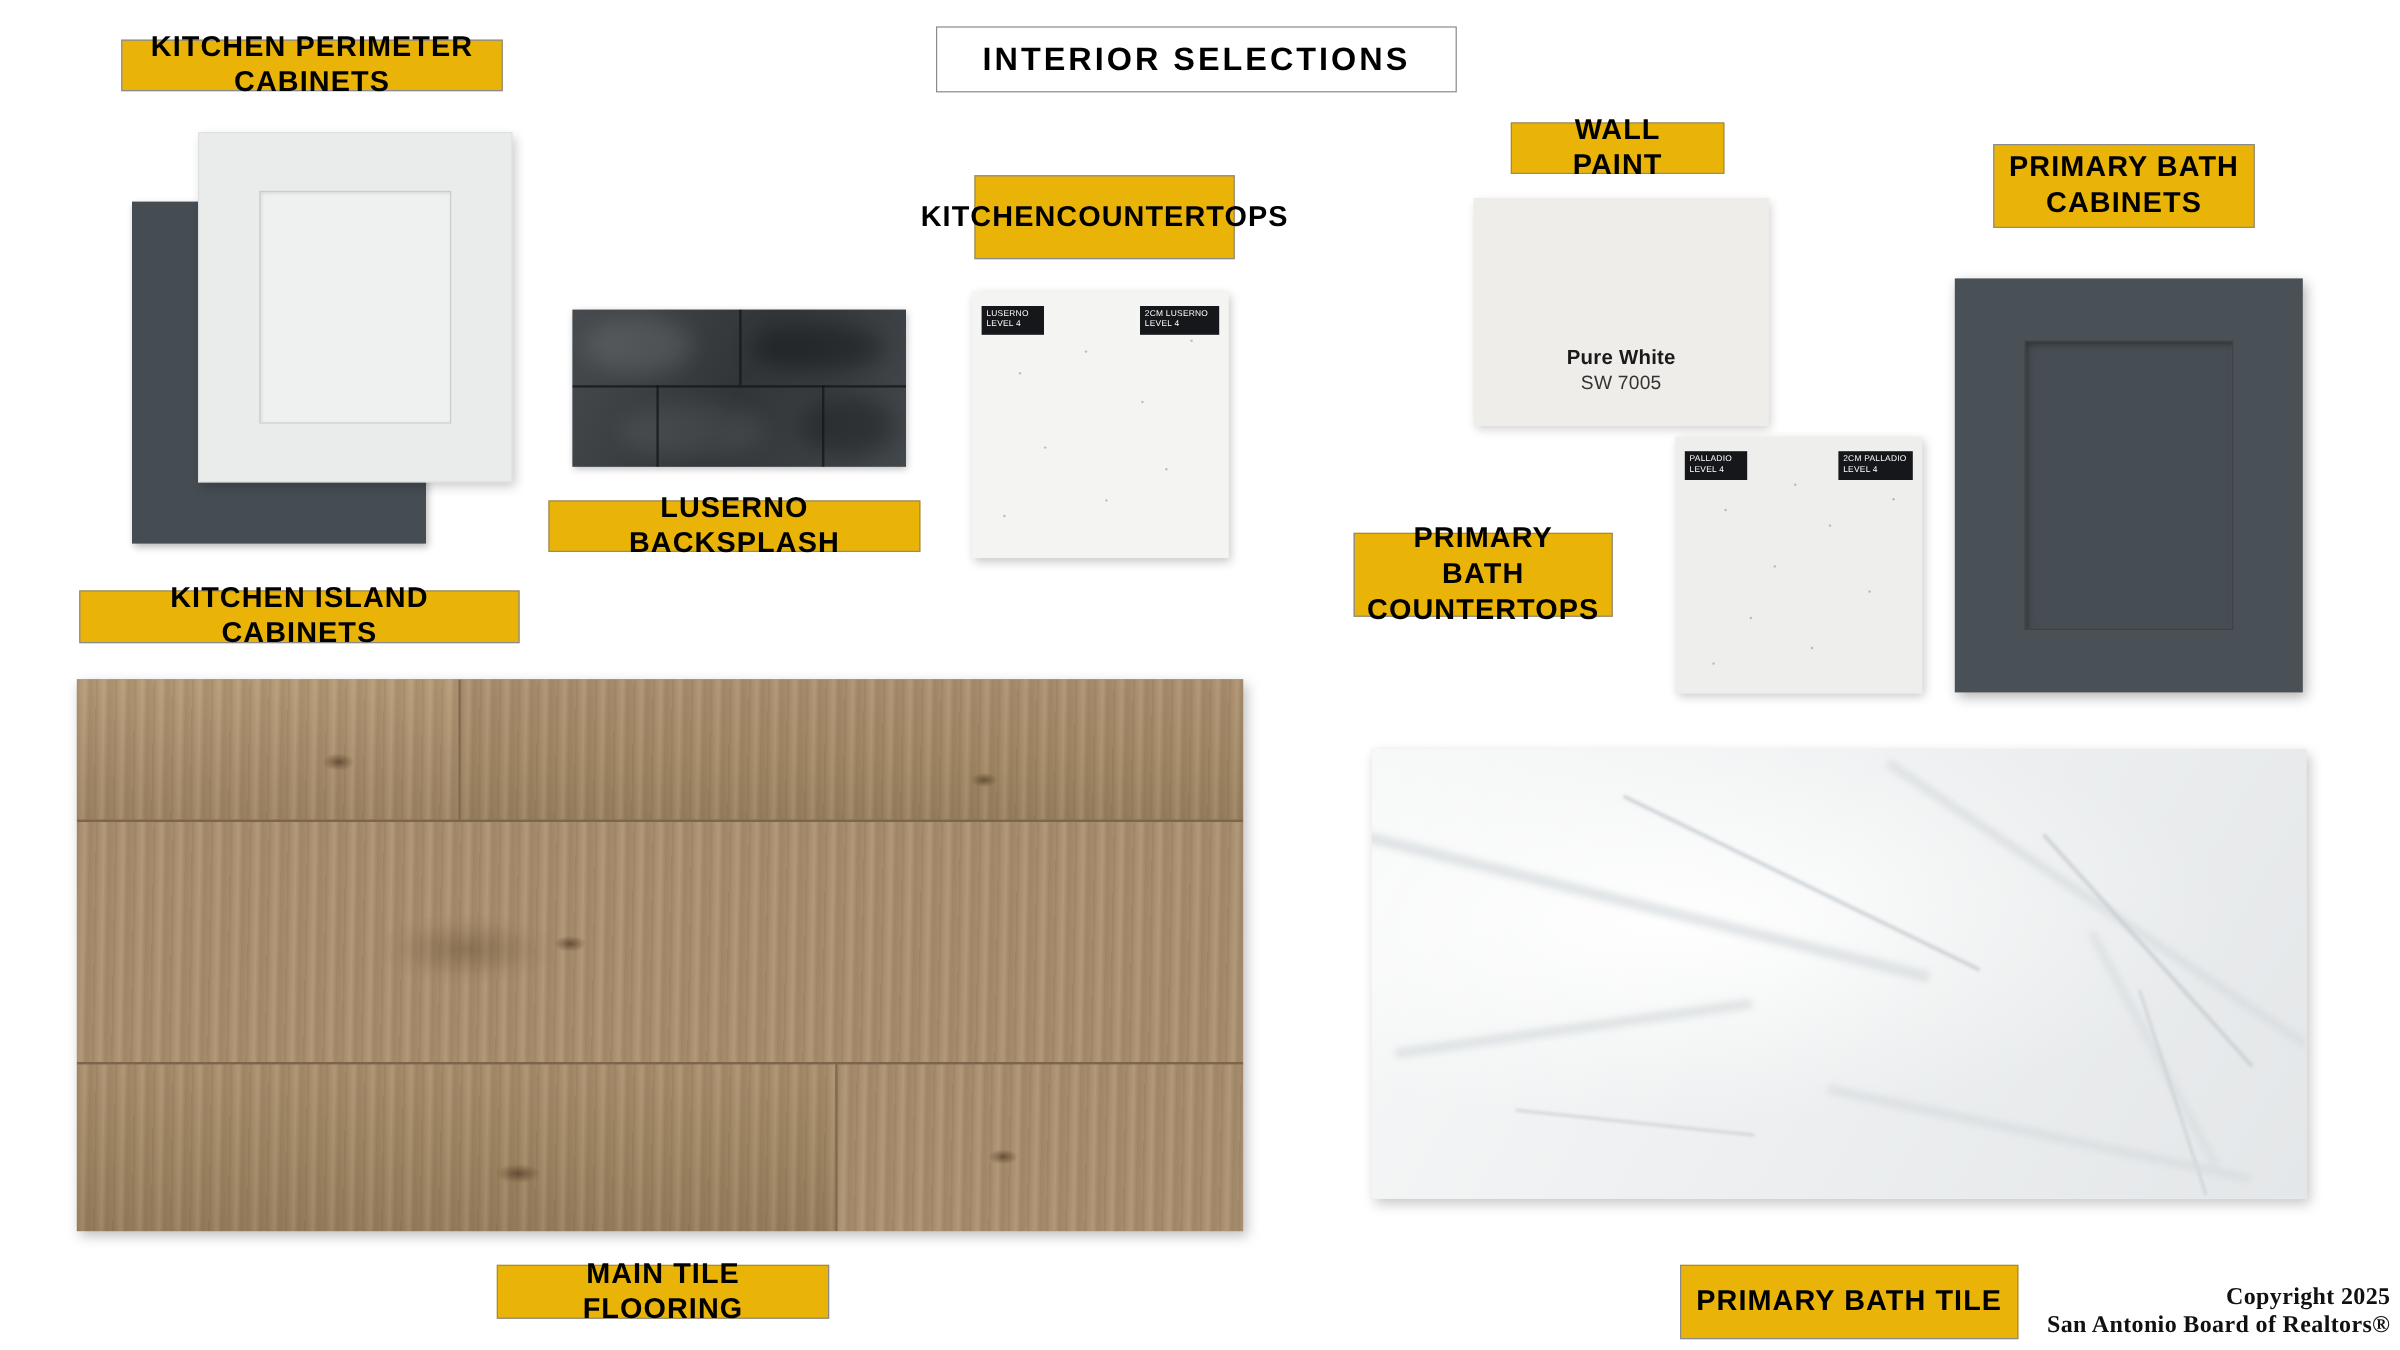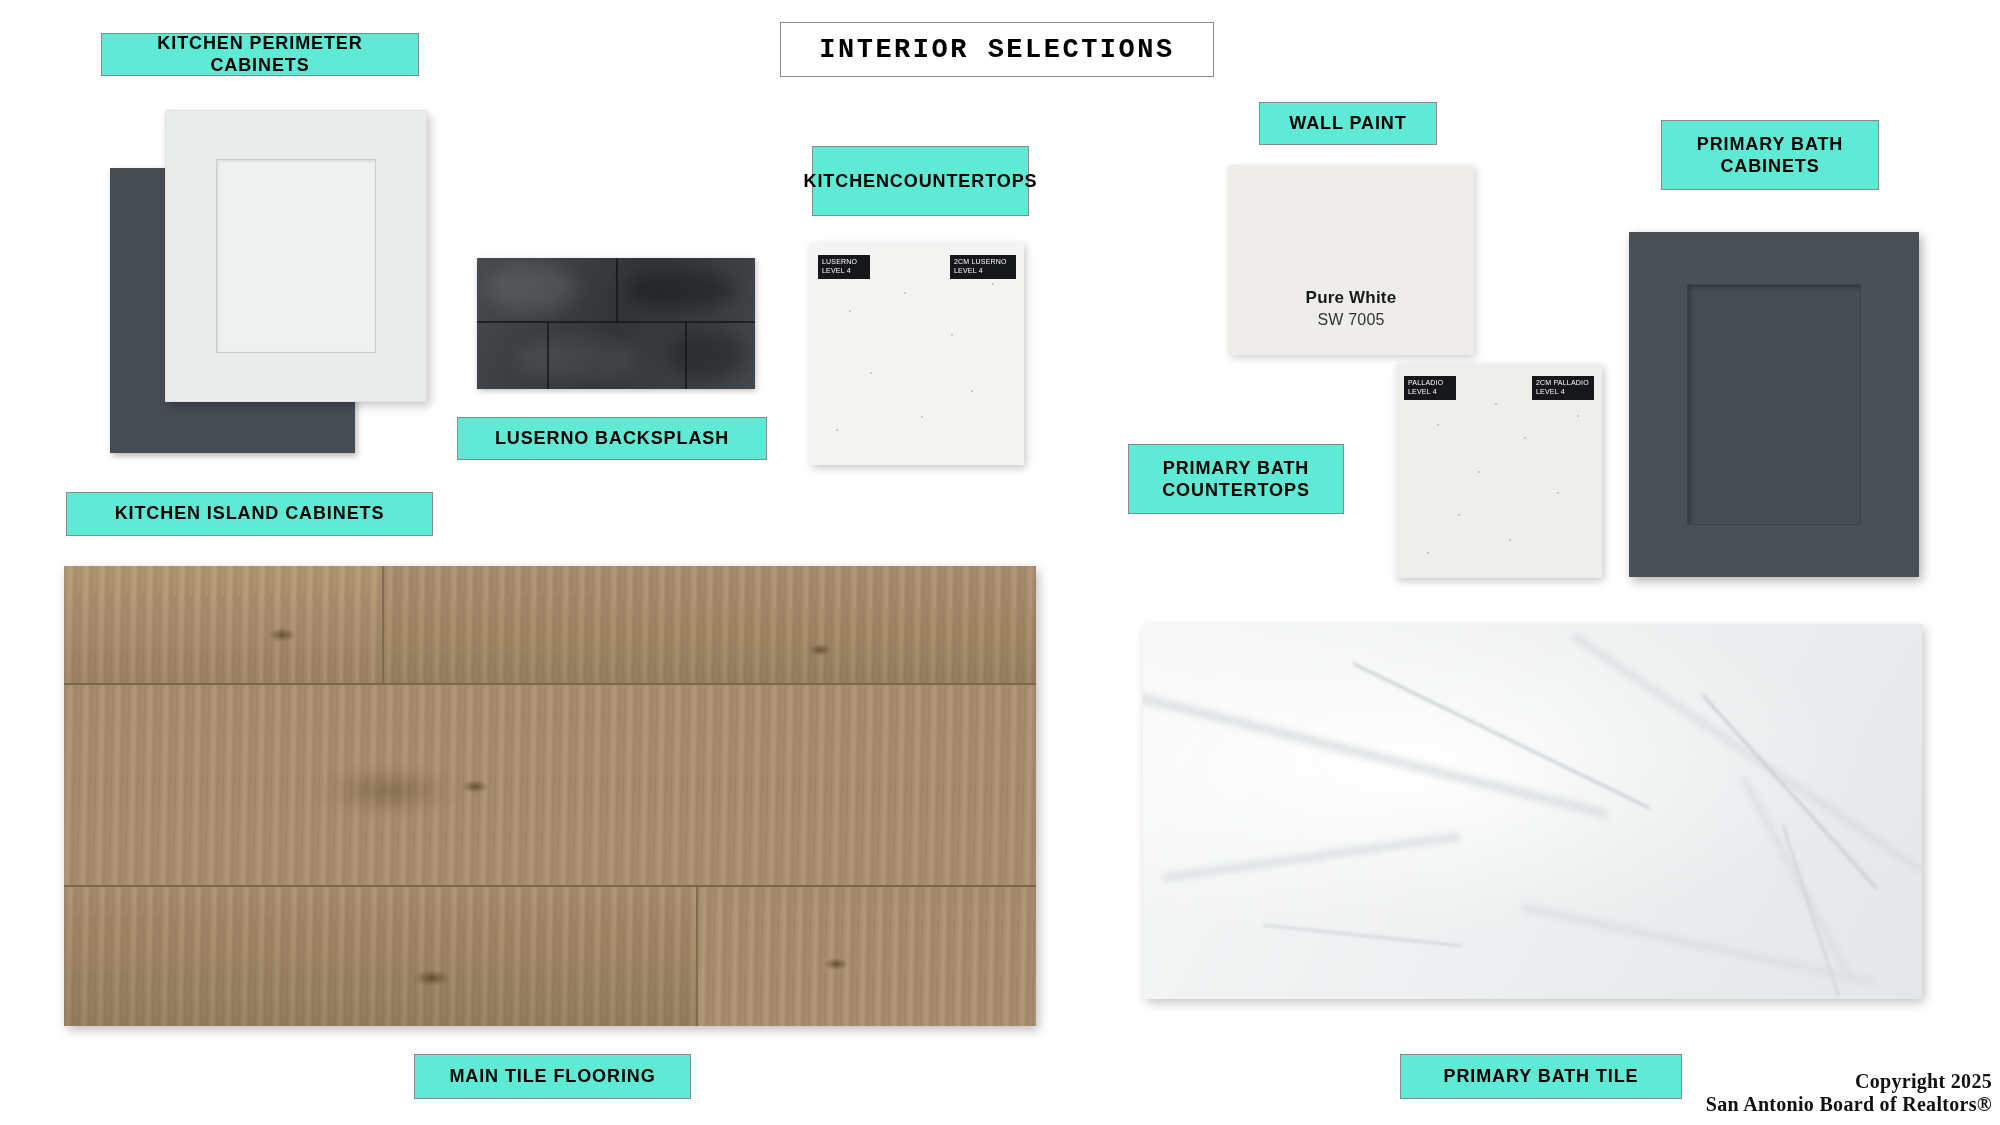--- a/index.html
+++ b/index.html
@@ -13,49 +13,48 @@
     position: relative;
     overflow: hidden;
     font-family: "Liberation Sans", sans-serif;
   }
 
   
   .label {
     position: absolute;
     box-sizing: border-box;
     border: 1px solid #8a8a8a;
-    background: #5eead4;
+    background: #eab308;
     color: #000000;
     font-weight: bold;
     letter-spacing: 0.9px;
     text-align: center;
     display: flex;
     align-items: center;
     justify-content: center;
     line-height: 1.2;
     padding: 5px 12px;
-    font-size: 18px;
+    font-size: 24px;
     z-index: 12;
   }
   .label.two-line { line-height: 1.25; }
 
   .title-chip {
     position: absolute;
     box-sizing: border-box;
     border: 1px solid #8a8a8a;
     background: #ffffff;
     color: #000000;
     font-weight: bold;
     letter-spacing: 2.5px;
     font-size: 27px;
     display: flex;
     align-items: center;
     justify-content: center;
     z-index: 12;
-    font-family: Liberation Mono, monospace;
   }
 
   
   .swatch { position: absolute; box-sizing: border-box; }
 
   
   .door-dark-small {
     background: #454c52;
     box-shadow: 2px 3px 6px rgba(0,0,0,0.28);
   }
@@ -355,20 +354,20 @@
   <div class="vein" style="left:210px; top:38px; width:330px; height:3px; transform:rotate(26deg);"></div>
   <div class="vein soft" style="left:430px; top:8px; width:420px; height:7px; transform:rotate(34deg);"></div>
   <div class="vein" style="left:560px; top:70px; width:260px; height:3px; transform:rotate(48deg);"></div>
   <div class="vein soft" style="left:600px; top:150px; width:220px; height:6px; transform:rotate(62deg);"></div>
   <div class="vein" style="left:640px; top:200px; width:180px; height:2px; transform:rotate(72deg);"></div>
   <div class="vein soft" style="left:20px; top:250px; width:300px; height:8px; transform:rotate(-8deg);"></div>
   <div class="vein" style="left:120px; top:300px; width:200px; height:2px; transform:rotate(6deg);"></div>
   <div class="vein soft" style="left:380px; top:280px; width:360px; height:7px; transform:rotate(12deg);"></div>
 </div>
 
-<div class="label" style="left:1400px; top:1054px; width:282px; height:45px;">
+<div class="label" style="left:1400px; top:1054px; width:282px; height:62px;">
   <span>PRIMARY BATH TILE</span>
 </div>
 
 <div class="copyright" style="top:1070px;">
   <div>Copyright 2025</div>
   <div>San Antonio Board of Realtors®</div>
 </div>
 
 </body></html>

